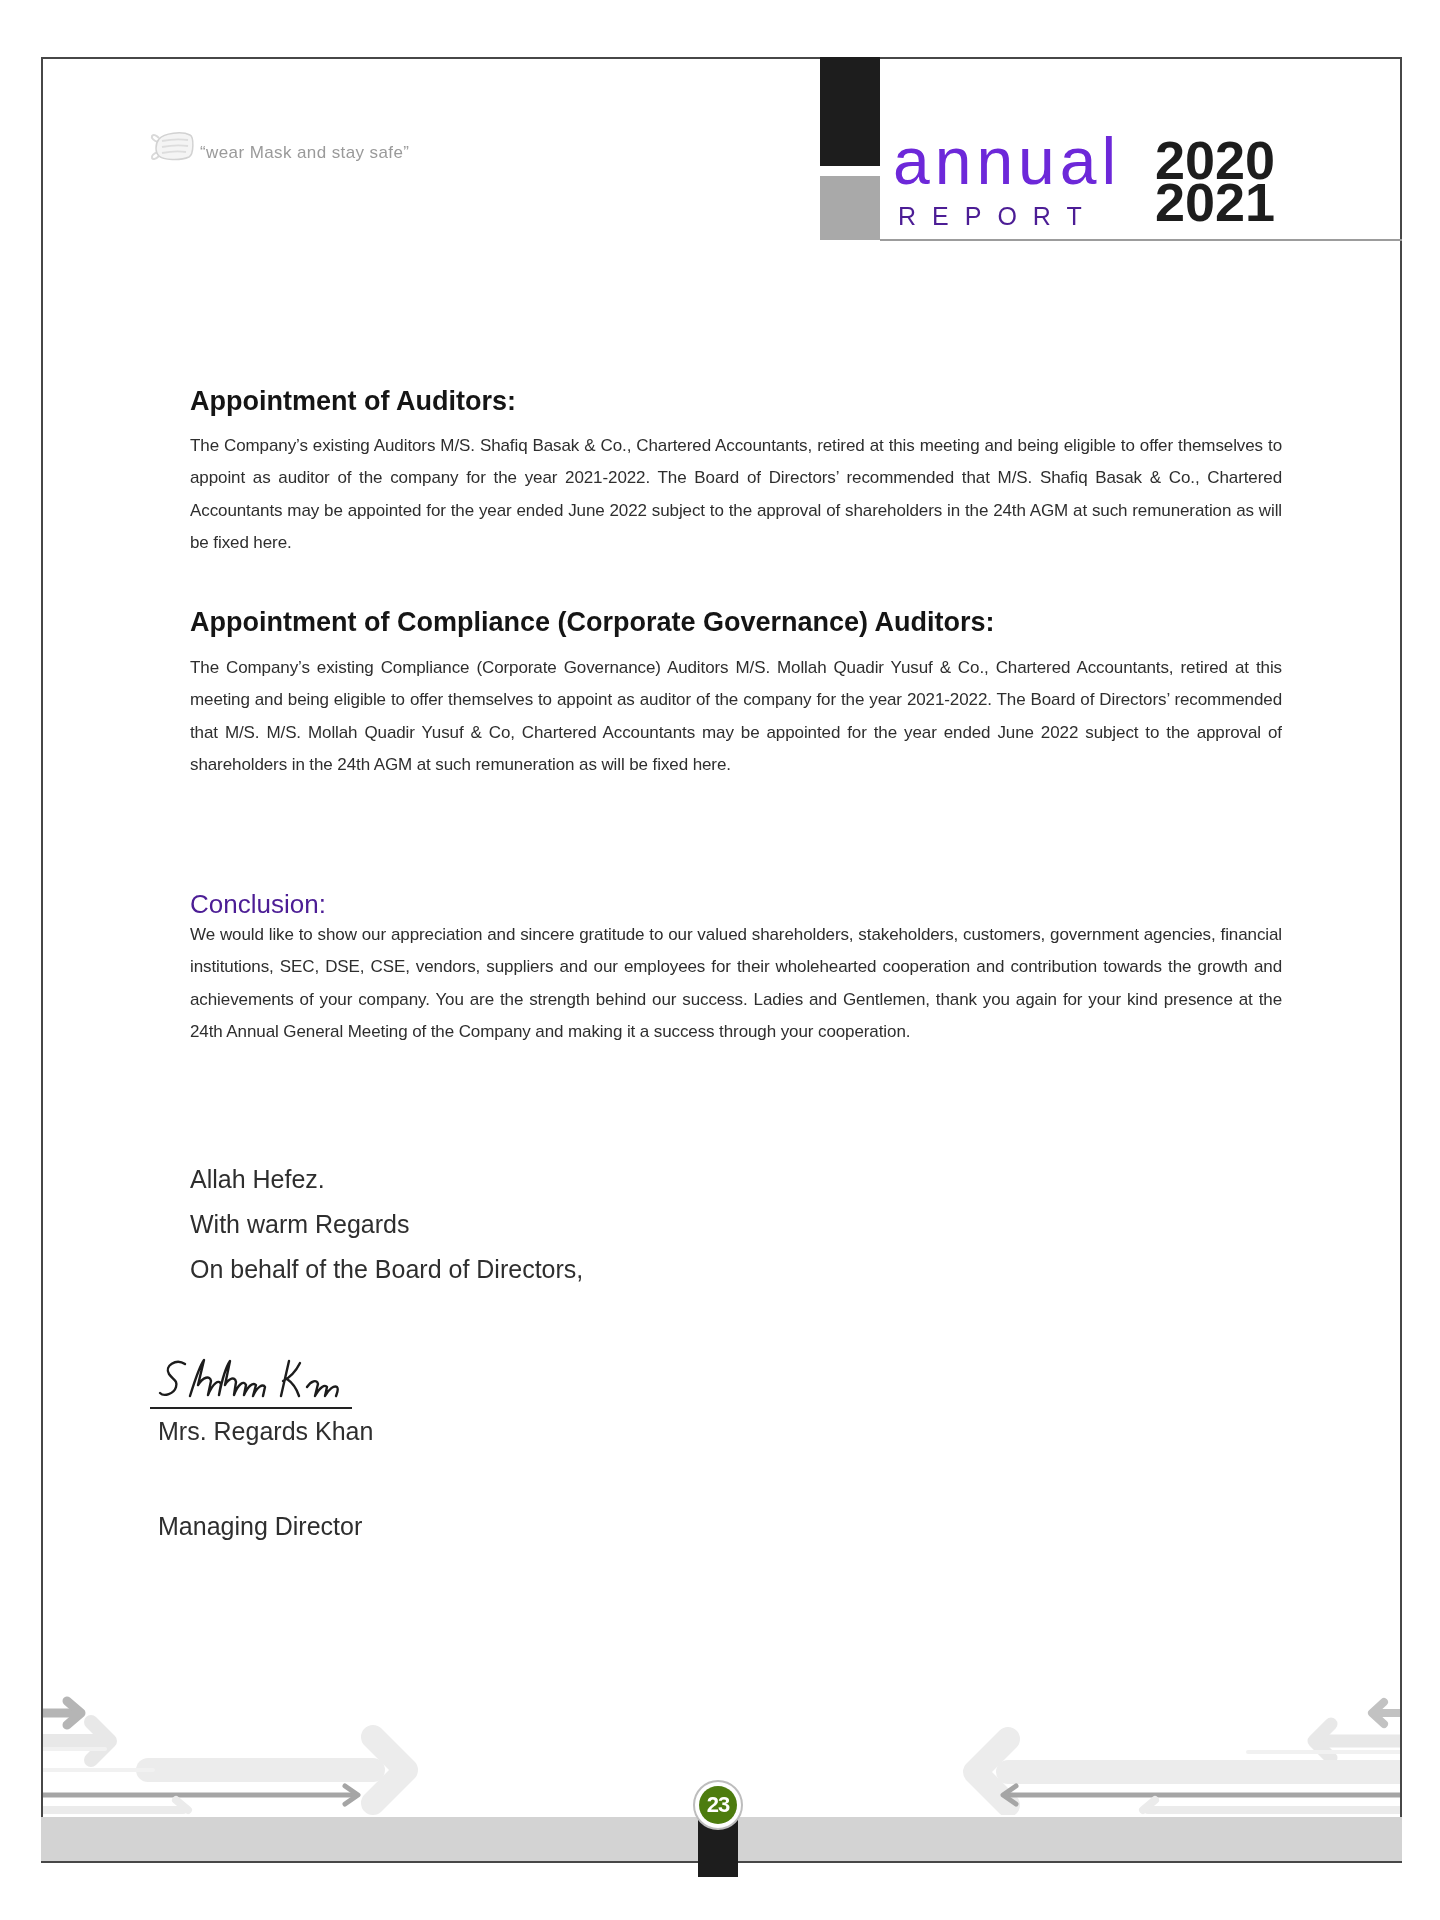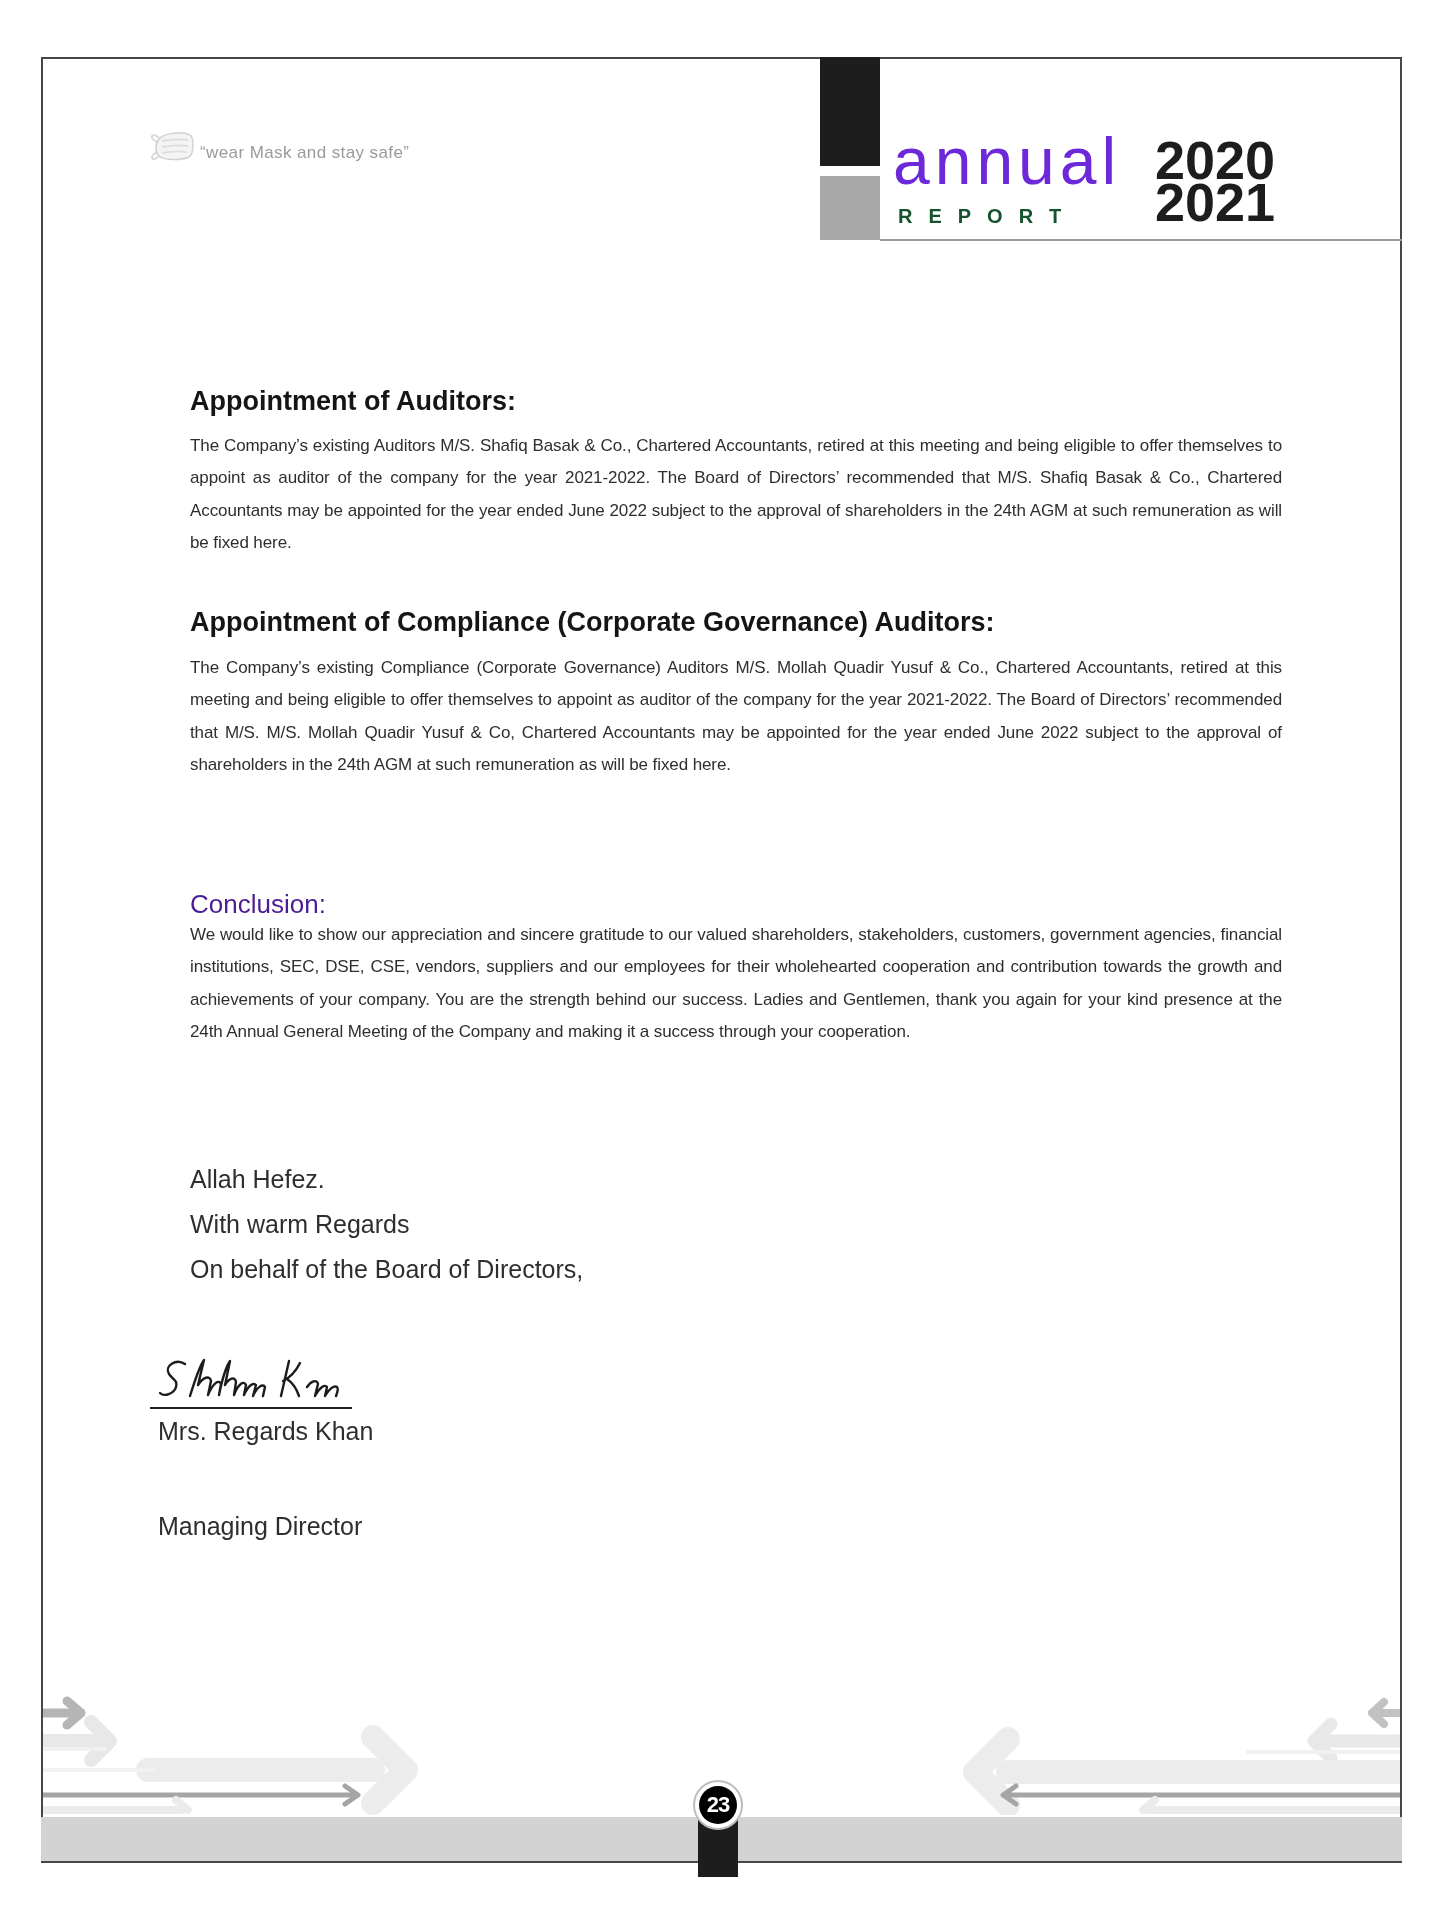--- a/index.html
+++ b/index.html
@@ -21,21 +21,21 @@
   #mask-icon{left:150px;top:128px;}
   
   #logo-black-bar{left:820px;top:57px;width:60px;height:109px;background:#1d1d1d;}
   #logo-gray-bar{left:820px;top:176px;width:60px;height:64px;background:#a9a9a9;}
   #logo-divider{left:880px;top:239px;width:522px;height:2px;background:#9c9c9c;}
   #logo-word1{
     left:893px;top:128px;font-size:66px;color:#6d28d9;letter-spacing:5px;
     font-weight:400;line-height:66px;
   }
   #logo-word2{
-    left:898px;top:204px;font-size:20px;color:#14532d;font-weight:700;
+    left:898px;top:204px;font-size:25px;color:#4c1d95;font-weight:400;
     letter-spacing:16px;line-height:25px;
   }
   #logo-years{
     left:1155px;top:139px;font-size:54px;font-weight:800;color:#1d1d1d;
     line-height:42px;letter-spacing:0;
   }
   
   .col{left:190px;width:1092px;color:#2e2e2e;}
   .heading{font-size:27px;font-weight:700;color:#151515;}
   .heading-regular{font-size:26px;font-weight:400;color:#4c1d95;margin-top:34px;}
@@ -53,21 +53,21 @@
     left:41px;top:1817px;width:1361px;height:46px;background:#d3d3d3;
     border-bottom:2px solid #474747;box-sizing:border-box;
   }
   #footer-tab{left:698px;top:1803px;width:40px;height:74px;background:#1d1d1d;}
   #page-badge{
     left:693px;top:1780px;width:50px;height:50px;border-radius:50%;
     background:#ffffff;border:2px solid #bdbdbd;box-sizing:border-box;
     display:flex;align-items:center;justify-content:center;
   }
   #page-badge .inner{
-    width:38px;height:38px;border-radius:50%;background:#000000;
+    width:38px;height:38px;border-radius:50%;background:#4d7c0f;
     display:flex;align-items:center;justify-content:center;
     color:#fff;font-size:22px;font-weight:700;letter-spacing:-1px;
   }
 </style>
 </head>
 <body>
 
 <div class="abs" id="frame"></div>
 
 <svg class="abs" id="mask-icon" width="48" height="40" viewBox="0 0 48 40">

